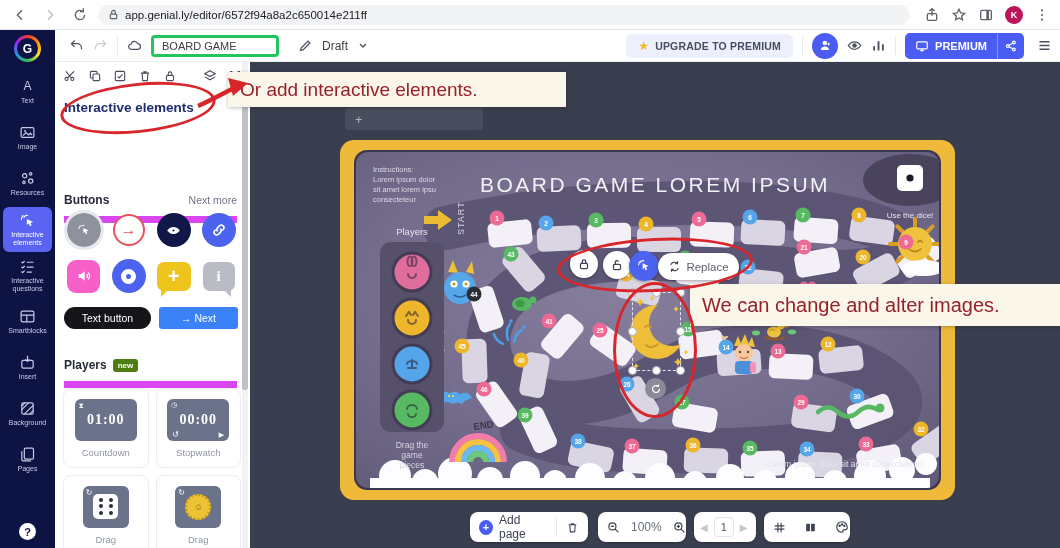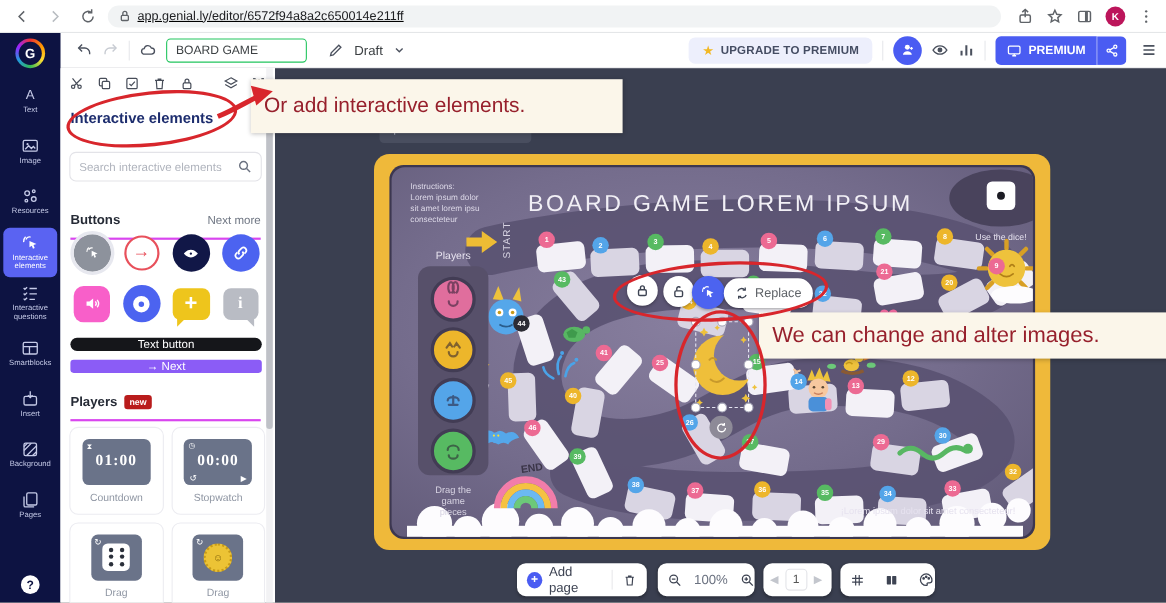--- a/index.html
+++ b/index.html
@@ -5,31 +5,31 @@
   * { margin:0; padding:0; box-sizing:border-box; }
   body { font-family:"Liberation Sans", sans-serif; background:#222; }
   .stage { position:relative; width:1060px; height:548px; overflow:hidden; background:#fff; }
   svg text { font-family:"Liberation Sans","DejaVu Sans",sans-serif; }
 
   
   .browser-bar { position:absolute; left:0; top:0; width:1060px; height:30px; background:#fff; border-bottom:1px solid #e4e6e8; display:flex; align-items:center; }
   .bicon { width:16px; height:16px; color:#5f6368; flex:none; }
   .bicon.dim { color:#b8bcc1; }
   .bb-left { display:flex; align-items:center; gap:14px; padding:0 10px 0 12px; }
-  .addr { flex:1; height:20px; margin-right:14px; background:#f1f3f4; border-radius:10px; display:flex; align-items:center; padding:0 10px; gap:6px;text-decoration:underline; }
+  .addr { flex:1; height:20px; margin-right:14px; background:#f1f3f4; border-radius:10px; display:flex; align-items:center; padding:0 10px; gap:6px; }
   .addr-url { font-size:11.5px; color:#202124; }
   .bb-right { display:flex; align-items:center; gap:11px; padding-right:10px; }
   .avatar-k { width:18px; height:18px; border-radius:50%; background:#bc155b; color:#fff; font-size:9px; font-weight:bold; display:flex; align-items:center; justify-content:center; }
 
   
   .ed-header { position:absolute; left:55px; top:30px; right:0; height:32px; background:#fff; border-bottom:1px solid #ececee; display:flex; align-items:center; padding:0 8px 0 14px; gap:9px; }
   .hicon { width:15px; height:15px; color:#4b515e; flex:none; }
   .hicon.dim { color:#c7cbd2; }
   .vsep { width:1px; height:18px; background:#e6e8eb; flex:none; }
-  .title-input { width:128px; height:22px; border:1px solid #22c55e; border-radius:4px; font-size:11px; color:#3c4043; padding:0 8px; font-family:"Liberation Sans",sans-serif; }
+  .title-input { width:128px; height:22px; border:3px solid #22c55e; border-radius:4px; font-size:11px; color:#3c4043; padding:0 8px; font-family:"Liberation Sans",sans-serif; }
   .draft-lbl { font-size:12px; color:#3c4043; }
   .spacer { flex:1; }
   .upgrade-pill { height:24px; background:#edeffc; border-radius:6px; display:flex; align-items:center; gap:6px; padding:0 12px; cursor:pointer; }
   .upgrade-pill .star { color:#f2b824; font-size:12px; }
   .upgrade-pill span.lbl { font-size:10.5px; font-weight:bold; color:#454d63; letter-spacing:.2px; }
   .collab-circle { width:26px; height:26px; border-radius:50%; background:#4a5cf2; display:flex; align-items:center; justify-content:center; }
   .present-group { display:flex; }
   .present-btn { height:26px; background:#4a5cf2; border:none; border-radius:5px 0 0 5px; color:#fff; font-weight:bold; font-size:11px; display:flex; align-items:center; gap:6px; padding:0 10px; cursor:pointer; font-family:"Liberation Sans",sans-serif; }
   .share-btn { width:27px; height:26px; background:#4a5cf2; border:none; border-left:1px solid rgba(255,255,255,.35); border-radius:0 5px 5px 0; display:flex; align-items:center; justify-content:center; cursor:pointer; }
 
@@ -45,29 +45,29 @@
 
   
   .panel { position:absolute; left:55px; top:62px; width:195px; bottom:0; background:#fff; }
   .panel-toolbar { position:absolute; left:8px; top:5px; height:18px; display:flex; align-items:center; }
   .ptool { width:14px; height:14px; color:#474d59; margin-right:11px; }
   .ptool.gap { margin-left:15px; }
   .panel-title { position:absolute; left:9px; top:38px; font-size:13.5px; font-weight:bold; color:#1d2d6e; }
   .search-box { position:absolute; left:8px; top:76px; width:175px; height:27px; border:1px solid #e3e3e8; border-radius:6px; display:flex; align-items:center; padding:0 8px; }
   .search-box input { border:none; outline:none; flex:1; font-size:10.5px; color:#555; font-family:"Liberation Sans",sans-serif; }
   .search-box input::placeholder { color:#b0b4bd; }
-  .sec-head { position:absolute; left:9px; width:173px; display:flex; align-items:baseline; justify-content:space-between; border-bottom:2px solid #d946ef; padding-bottom:9px; }
+  .sec-head { position:absolute; left:9px; width:173px; display:flex; align-items:baseline; justify-content:space-between; border-bottom:7px solid #d946ef; padding-bottom:9px; }
   .sec-head .st { font-size:12px; font-weight:bold; color:#262b36; }
   .sec-head .sm { font-size:10.5px; color:#6f7683; cursor:pointer; }
   .btn-grid { position:absolute; left:6px; top:150px; width:180px; display:grid; grid-template-columns:repeat(4,1fr); row-gap:10px; justify-items:center; }
   .gbtn { width:36px; height:36px; display:flex; align-items:center; justify-content:center; cursor:pointer; }
-  .pill-row { position:absolute; left:9px; top:245px; width:174px; display:flex; gap:8px;flex-direction:column; }
+  .pill-row { position:absolute; left:9px; top:245px; width:174px; display:flex; gap:8px; }
   .pill-black { flex:1.1; height:22px; background:#15161a; color:#fff; border:none; border-radius:11px; font-size:10.5px; cursor:pointer; font-family:"Liberation Sans",sans-serif; }
-  .pill-purple { flex:1; height:22px; background:#8b5cf6; color:#fff; border:none; border-radius:3px; font-size:10.5px; cursor:pointer; font-family:"Liberation Sans",sans-serif; }
-  .badge-new { background:#b91c1c; color:#fff; font-size:8px; font-weight:bold; border-radius:3px; padding:2px 5px; margin-left:6px; }
+  .pill-purple { flex:1; height:22px; background:#3b82f6; color:#fff; border:none; border-radius:3px; font-size:10.5px; cursor:pointer; font-family:"Liberation Sans",sans-serif; }
+  .badge-new { background:#4d7c0f; color:#fff; font-size:8px; font-weight:bold; border-radius:3px; padding:2px 5px; margin-left:6px; }
   .widget-grid { position:absolute; left:8px; top:326px; width:178px; display:grid; grid-template-columns:1fr 1fr; gap:7px; }
   .wcard { background:#fff; border:1px solid #ececf1; border-radius:8px; height:80px; display:flex; flex-direction:column; align-items:center; justify-content:center; gap:6px; cursor:pointer; }
   .wdisp { width:62px; height:42px; background:#6a7389; border-radius:6px; position:relative; display:flex; align-items:center; justify-content:center; }
   .wdigits { font-family:Liberation Serif, serif; font-size:14px; font-weight:bold; color:#fff; letter-spacing:1px; }
   .wlbl { font-size:9.5px; color:#8f96a3; }
   .panel-scroll { position:absolute; right:2px; top:0; bottom:0; width:6px; background:#f2f2f4; }
   .panel-scroll .thumb { position:absolute; left:0; top:28px; width:6px; height:300px; background:#bfc1c7; border-radius:3px; }
 
   
   .canvas { position:absolute; left:250px; top:62px; right:0; bottom:0; background:#3a3f50; overflow:hidden; }
@@ -308,27 +308,20 @@
         </svg>
         <svg viewBox="0 0 24 24" class="ptool" fill="none" stroke="currentColor" stroke-width="1.9">
           <rect x="6" y="6" width="12" height="12" stroke-dasharray="3 2.4"></rect>
           <rect x="3.5" y="3.5" width="4" height="4" fill="currentColor" stroke="none"></rect>
           <rect x="16.5" y="3.5" width="4" height="4" fill="currentColor" stroke="none"></rect>
           <rect x="3.5" y="16.5" width="4" height="4" fill="currentColor" stroke="none"></rect>
           <rect x="16.5" y="16.5" width="4" height="4" fill="currentColor" stroke="none"></rect>
         </svg>
       </div>
     <div class="panel-title">Interactive elements</div>
-    <div class="search-box">
-      <input placeholder="Search interactive elements" style="">
-      <svg style="width:13px;height:13px;color:#6b7280" viewBox="0 0 24 24" fill="none" stroke="currentColor" stroke-width="2.4">
-          <circle cx="10" cy="10" r="6.5"></circle>
-          <path d="M15 15l6 6"></path>
-        </svg>
-    </div>
     <div class="sec-head" style="top:131px">
       <span class="st">Buttons</span>
       <span class="sm">Next more</span>
     </div>
     <div class="btn-grid" id="btn-grid">
         <div class="gbtn">
           <div style="width:34px;height:34px;border-radius:50%;background:#8d929c;outline:3px solid #e7e8ef;display:flex;align-items:center;justify-content:center">
             <svg width="16" height="16" viewBox="0 0 24 24">
               <path d="M11 9l8 3.8-3.5 1.1 1.4 3.6-2.1.9-1.4-3.6L11 17z" fill="#fff"></path>
               <path d="M7 7.5a4.5 4.5 0 0 1 5.5-2.2M4.5 10.5A7.5 7.5 0 0 1 7 4.5" stroke="#fff" stroke-width="1.5" fill="none"></path>
@@ -806,15 +799,15 @@
           </svg>
       </div>
     </div>
   </div>
 
   <div class="red-ellipse" style="left:60px;top:83px;width:156px;height:50px;transform:rotate(-6deg);z-index:70"></div>
   <svg style="position:absolute;left:194px;top:76px;width:58px;height:36px;z-index:70;pointer-events:none" viewBox="0 0 58 36">
     <path d="M4 30 C18 24 28 18 38 13" stroke="#d8262c" stroke-width="4.5" fill="none"></path>
     <polygon points="34,2 54,7 39,20" fill="#d8262c"></polygon>
   </svg>
-  <div class="note-box" style="left:228px;top:72px;width:338px;height:49px;font-size:19px;z-index:65">Or add interactive elements.</div>
+  <div class="note-box" style="left:228px;top:72px;width:338px;height:35px;font-size:19px;z-index:65">Or add interactive elements.</div>
 
 </div>
 
 </body></html>

